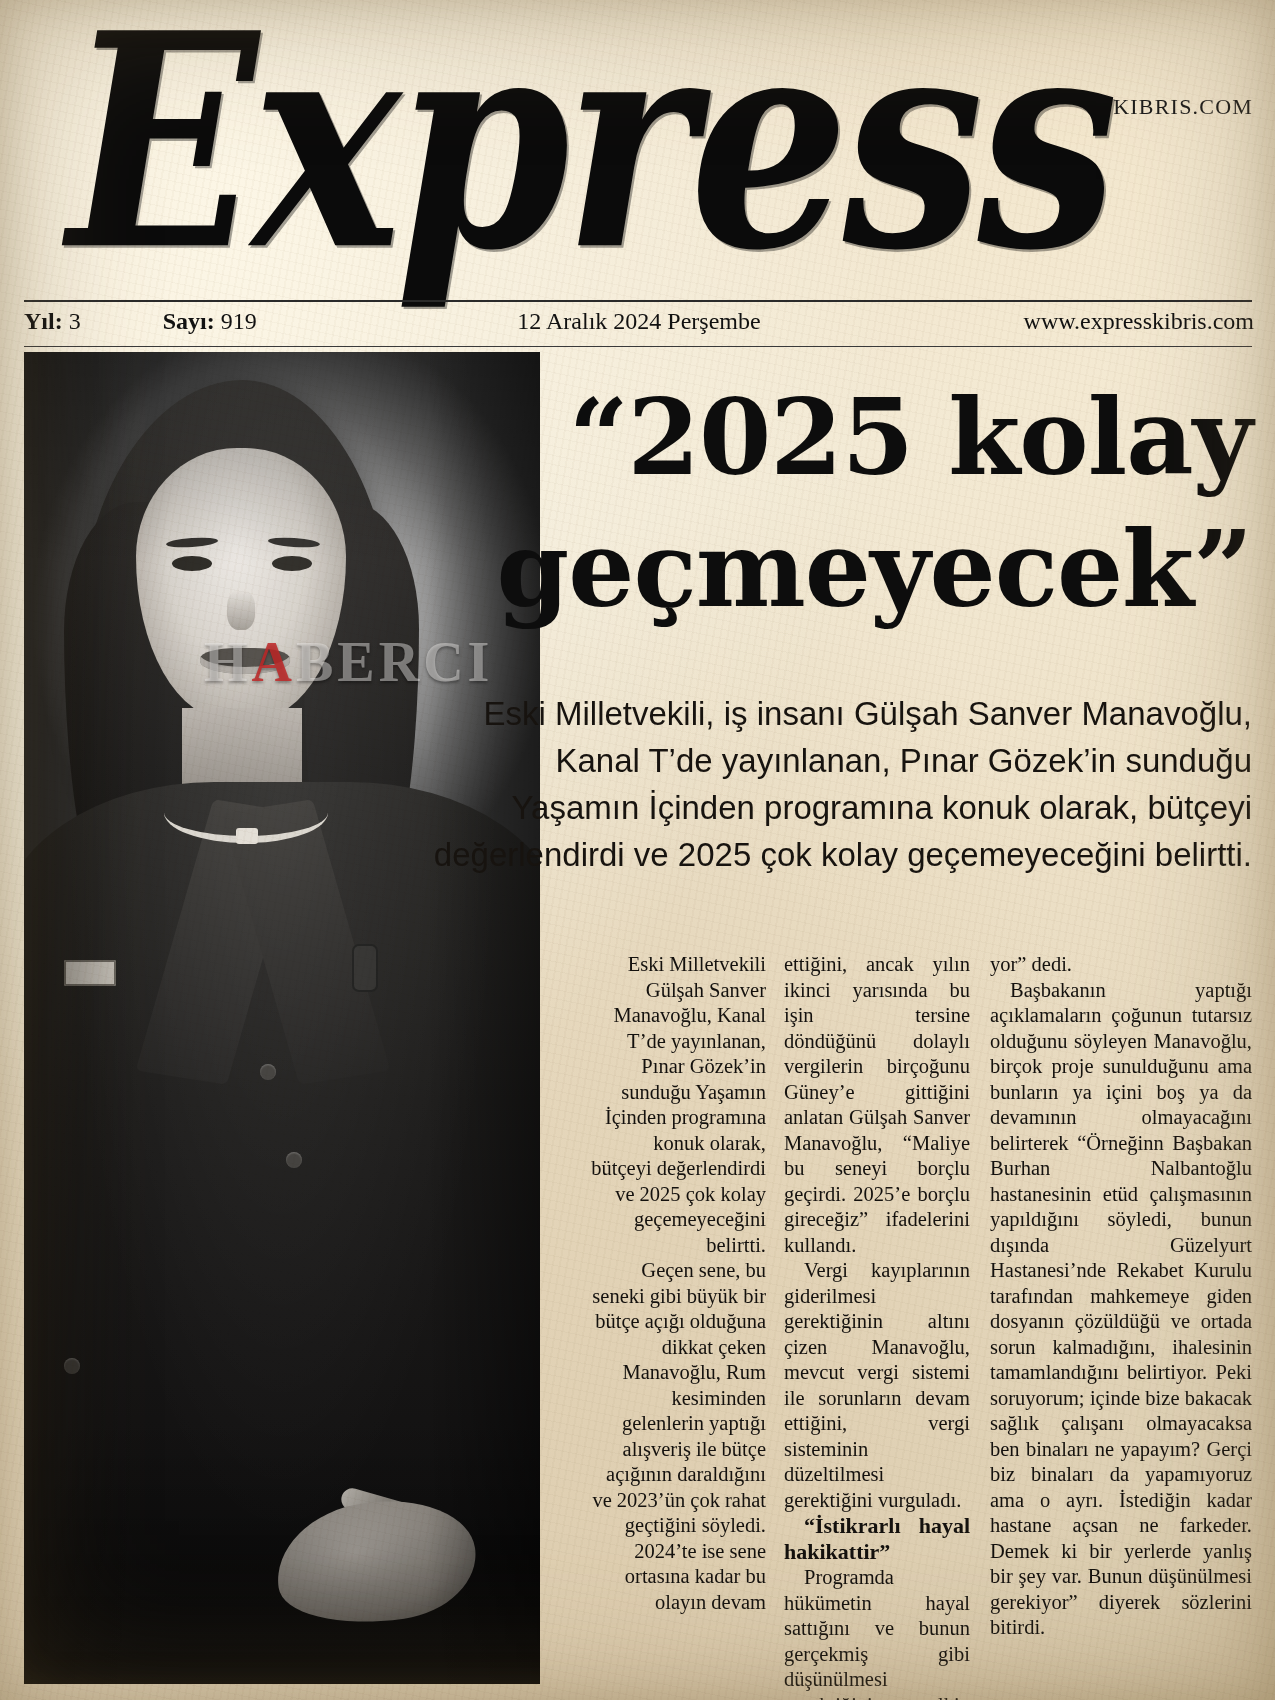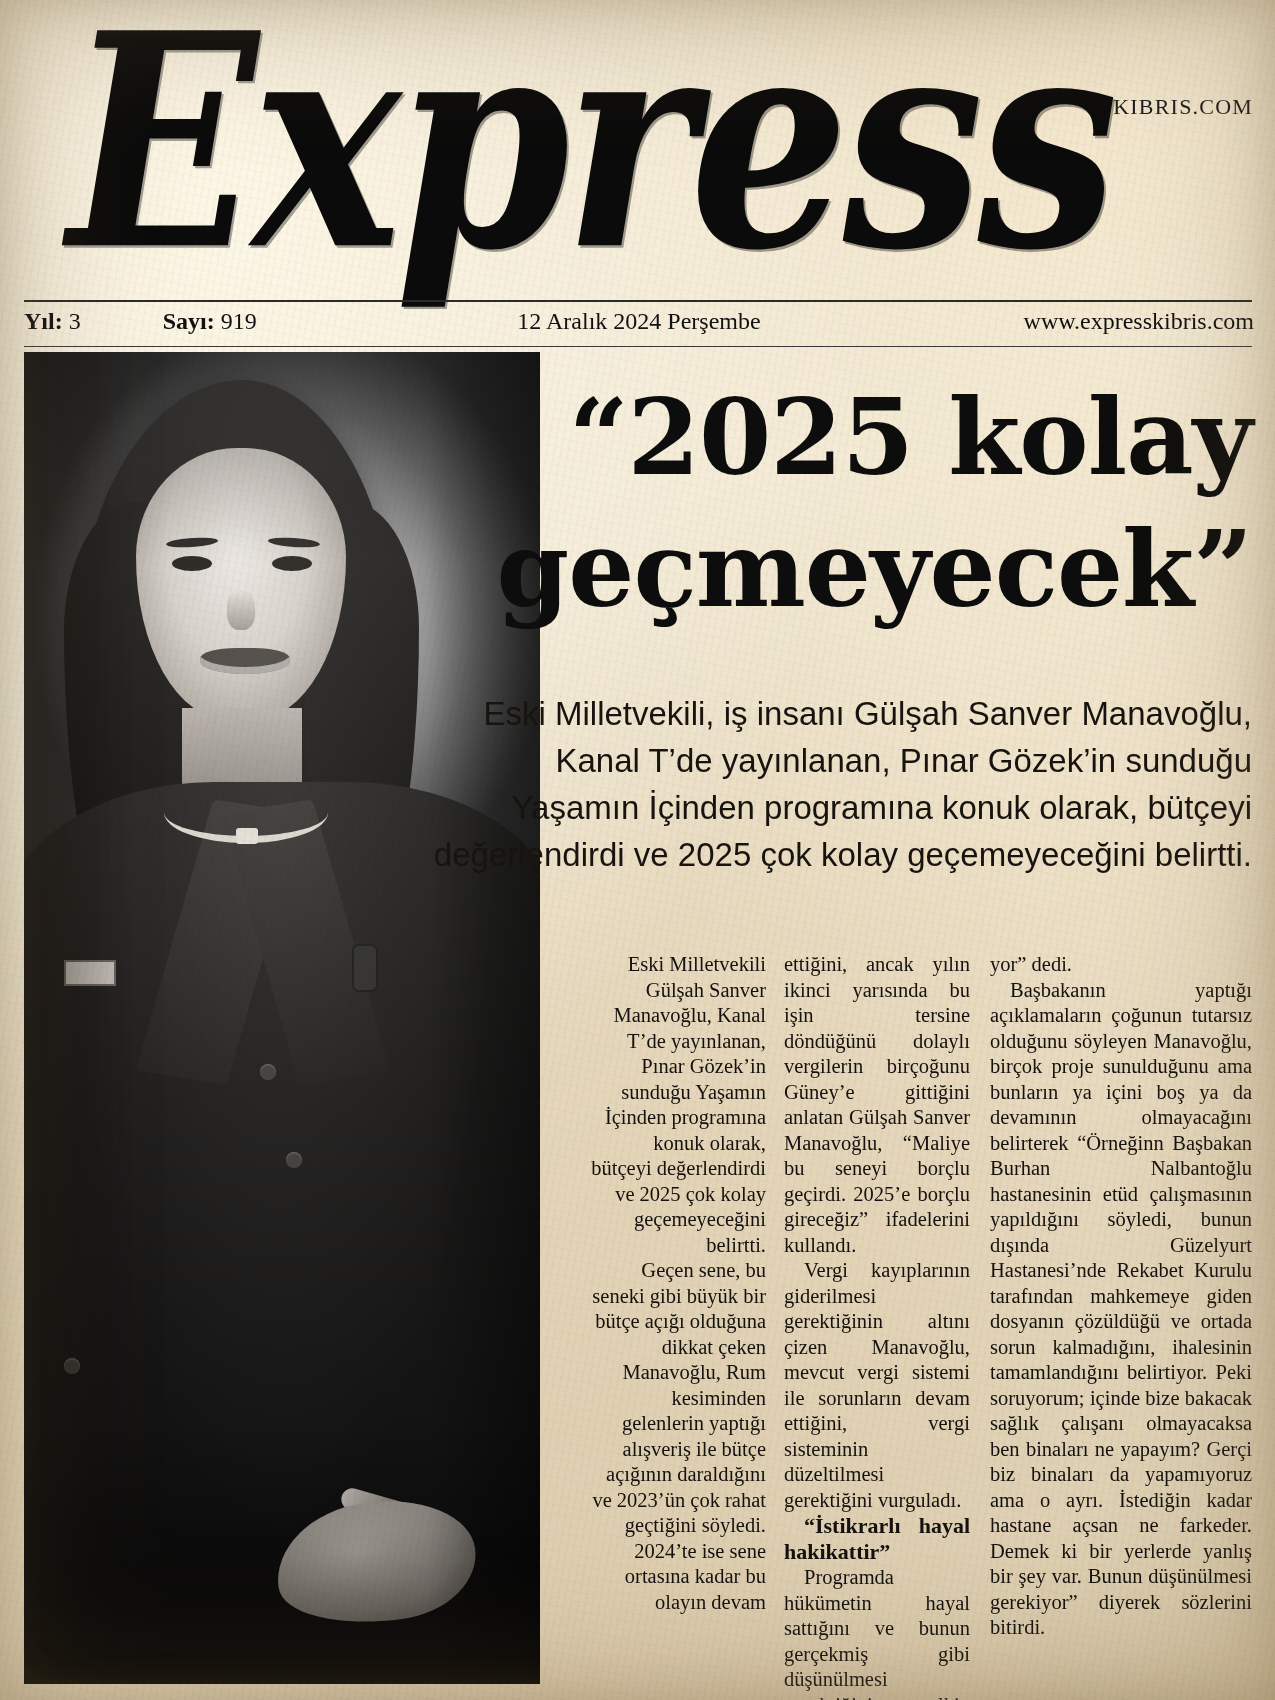--- a/index.html
+++ b/index.html
@@ -416,20 +416,23 @@
     <div class="mic"></div>
     <div class="badge"></div>
     <div class="button-dot b1"></div>
     <div class="button-dot b2"></div>
     <div class="button-dot b3"></div>
     <div class="bracelet"></div>
     <div class="hands"></div>
     <div class="photo-shadow"></div>
   </div>
 
+  <div class="watermark">
+    <span>H</span><span class="accent">A</span><span>BERCI</span>
+  </div>
 
   <div class="headline">
     <div>“2025 kolay</div>
     <div>geçmeyecek”</div>
   </div>
 
   <div class="standfirst">Eski Milletvekili, iş insanı Gülşah Sanver Manavoğlu, Kanal T’de yayınlanan, Pınar Gözek’in sunduğu Yaşamın İçinden programına konuk olarak, bütçeyi değerlendirdi ve 2025 çok kolay geçemeyeceğini belirtti.</div>
 
   <div class="cols">
 

